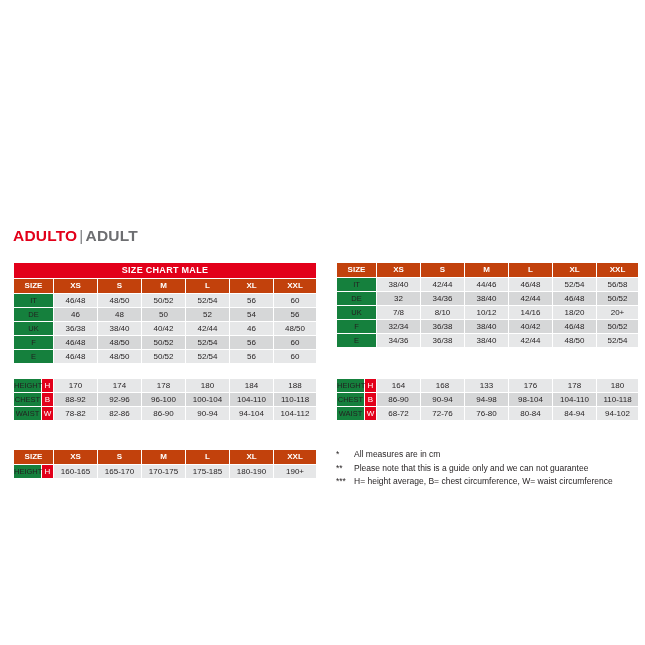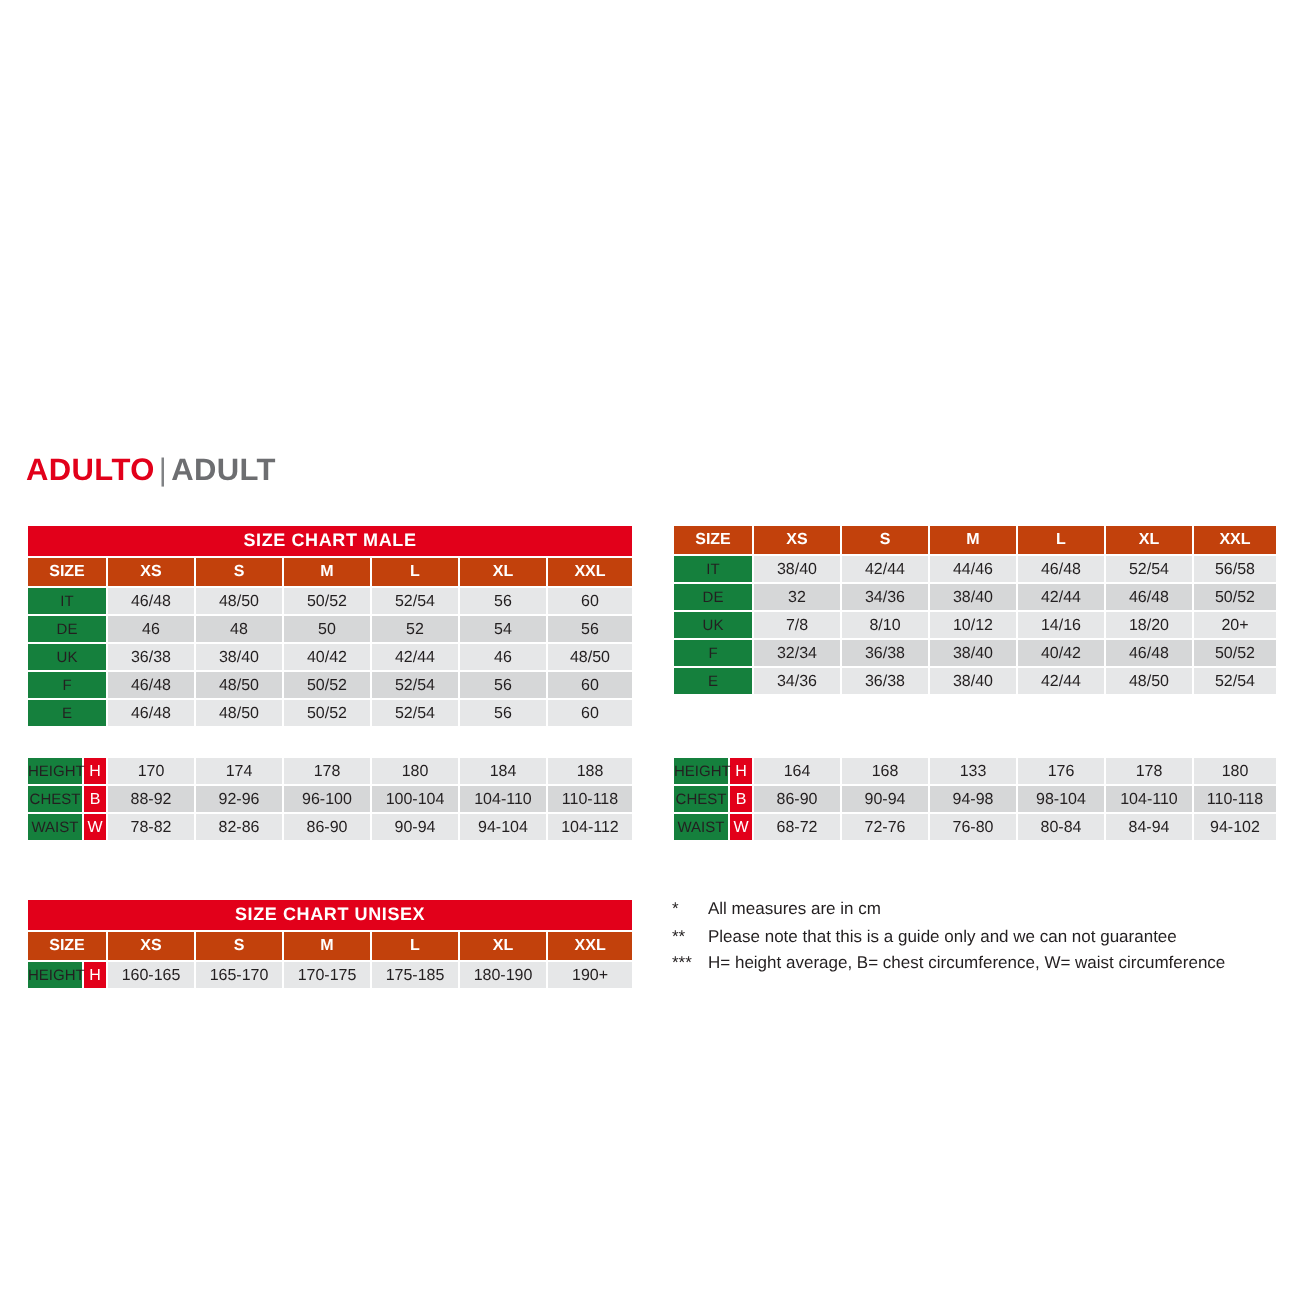--- a/index.html
+++ b/index.html
@@ -366,23 +366,20 @@
       <col style="width:28px">
         <col style="width:12px">
         <col style="width:44px">
         <col style="width:44px">
         <col style="width:44px">
         <col style="width:44px">
         <col style="width:44px">
         <col style="width:43px">
     </colgroup>
     <tbody>
-      <tr class="hdr-red">
-        <td colspan="8">SIZE CHART UNISEX</td>
-      </tr>
       <tr class="hdr-grey">
         <td colspan="2">SIZE</td>
         <td>XS</td>
         <td>S</td>
         <td>M</td>
         <td>L</td>
         <td>XL</td>
         <td>XXL</td>
       </tr>
       <tr>

